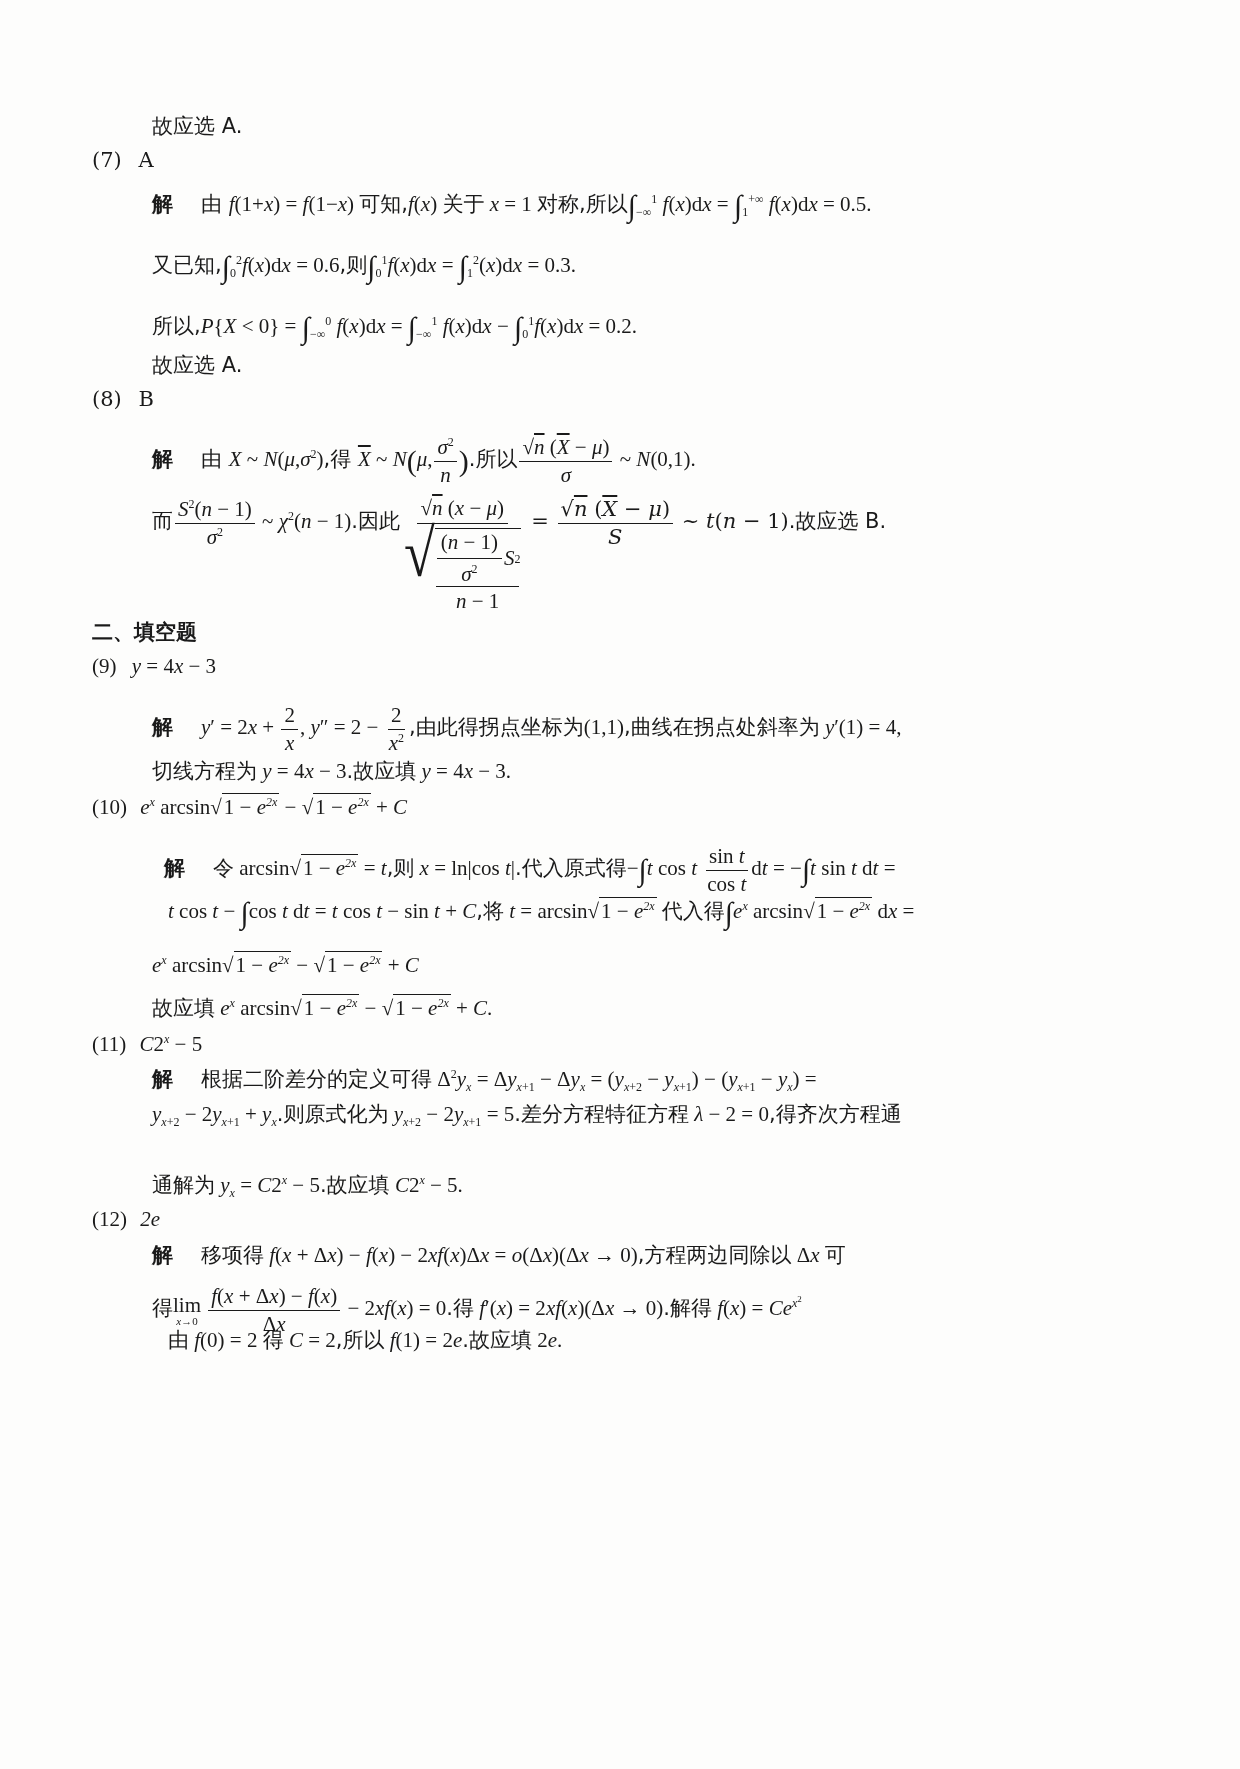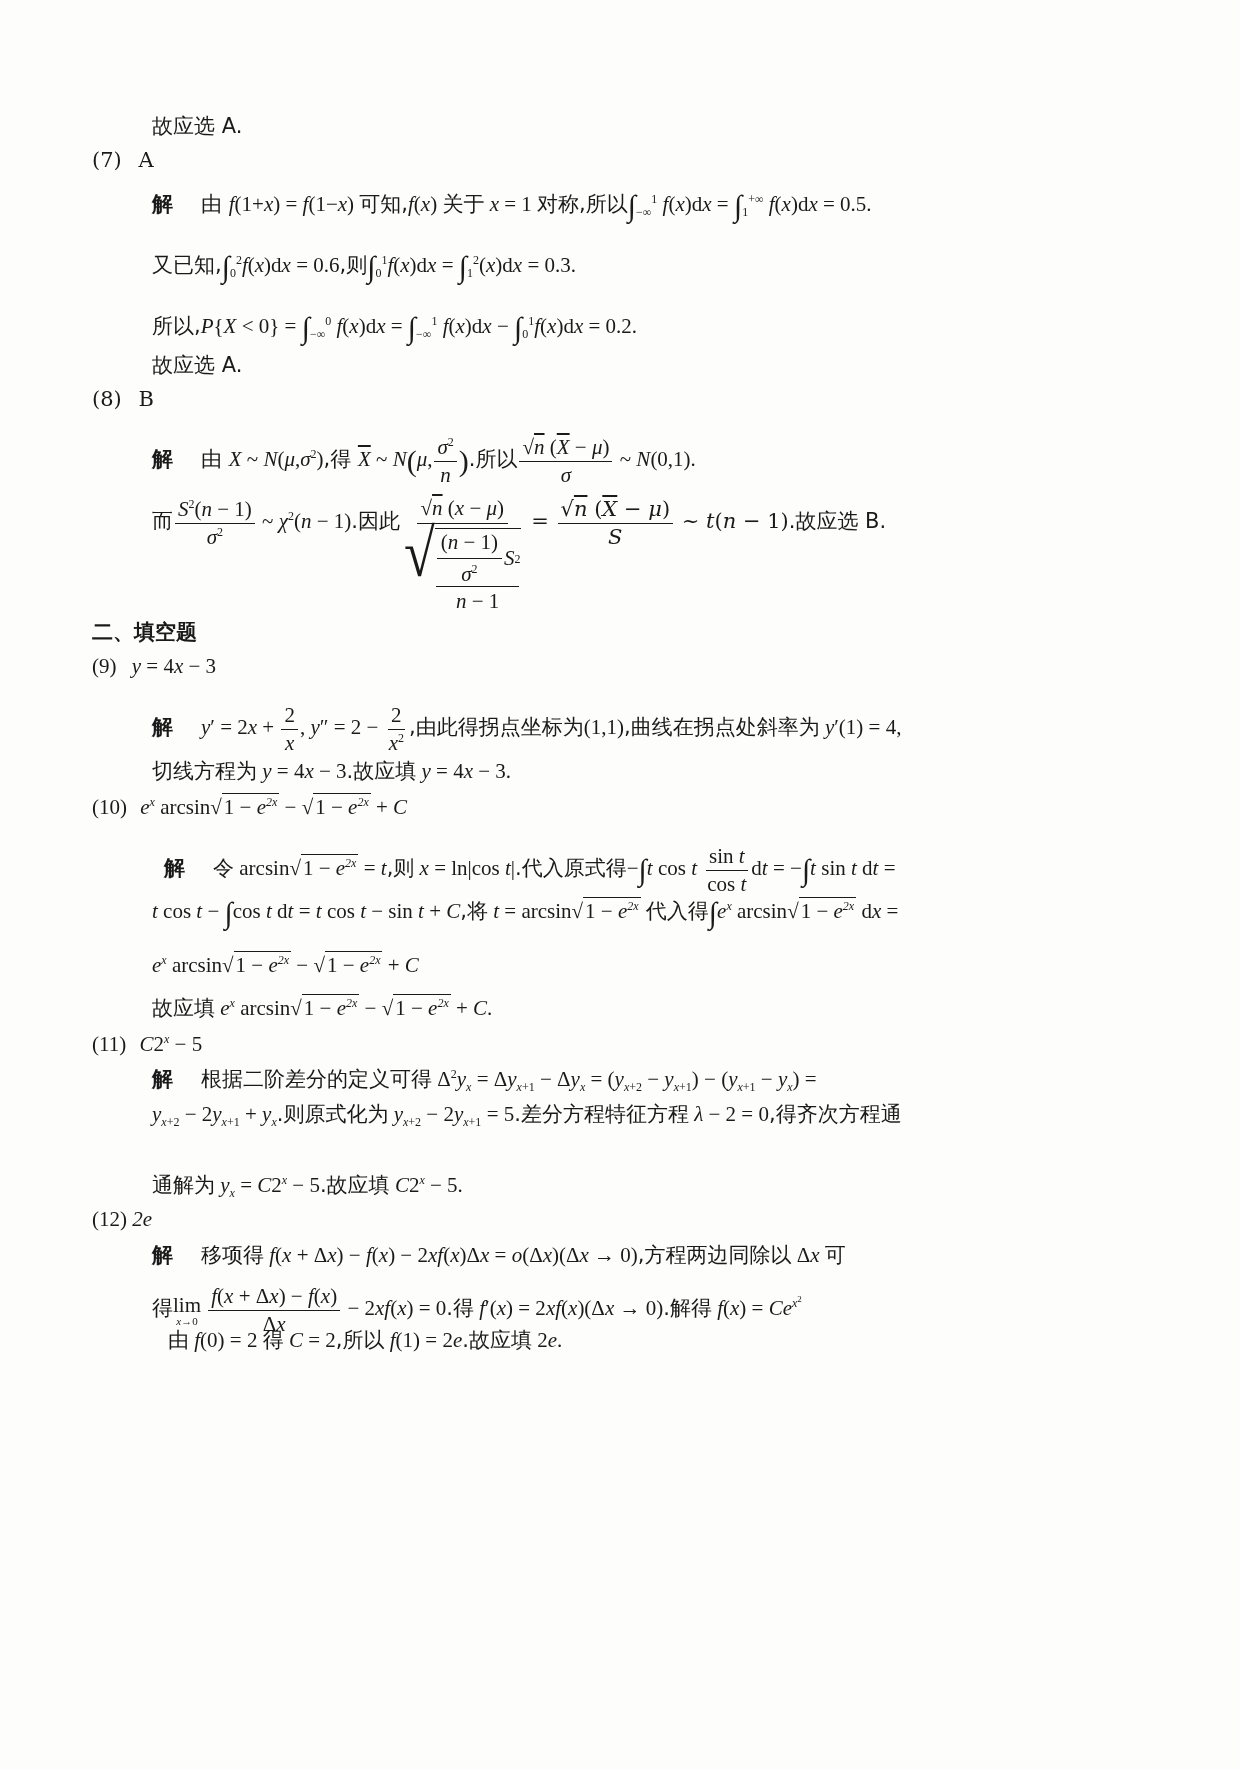--- a/index.html
+++ b/index.html
@@ -121,21 +121,21 @@
     <span style="margin-left:8px;"><span class="i">e</span><span class="sup i">x</span> arcsin<span class="sqrt">√<span class="rad">1 − <span class="i">e</span><span class="sup i">2x</span></span></span> − <span class="sqrt">√<span class="rad">1 − <span class="i">e</span><span class="sup i">2x</span></span></span> + <span class="i">C</span></span>
   </div>
 
   <div class="line" style="left:164px; top:845px;">
     <span class="jie">解</span><span class="cn">令</span><span class="m"> arcsin<span class="sqrt">√<span class="rad">1 − <span class="i">e</span><span class="sup i">2x</span></span></span> = <span class="i">t</span></span><span class="cn">,则</span><span class="m"> <span class="i">x</span> = ln|cos <span class="i">t</span>|</span><span class="cn">.代入原式得</span><span class="m">−<span class="int">∫</span><span class="i">t</span> cos <span class="i">t</span> <span class="frac">
           <span class="num">sin <span class="i">t</span></span>
           <span class="den">cos <span class="i">t</span></span>
         </span>d<span class="i">t</span> = −<span class="int">∫</span><span class="i">t</span> sin <span class="i">t</span> d<span class="i">t</span> =</span>
   </div>
 
-  <div class="line m" style="left:152px; top:901px;">
+  <div class="line m" style="left:168px; top:901px;">
     <span class="i">t</span> cos <span class="i">t</span> − <span class="int">∫</span>cos <span class="i">t</span> d<span class="i">t</span> = <span class="i">t</span> cos <span class="i">t</span> − sin <span class="i">t</span> + <span class="i">C</span><span class="cn">,将</span> <span class="i">t</span> = arcsin<span class="sqrt">√<span class="rad">1 − <span class="i">e</span><span class="sup i">2x</span></span></span> <span class="cn">代入得</span><span class="int">∫</span><span class="i">e</span><span class="sup i">x</span> arcsin<span class="sqrt">√<span class="rad">1 − <span class="i">e</span><span class="sup i">2x</span></span></span> d<span class="i">x</span> =
   </div>
 
   <div class="line m" style="left:152px; top:955px;">
     <span class="i">e</span><span class="sup i">x</span> arcsin<span class="sqrt">√<span class="rad">1 − <span class="i">e</span><span class="sup i">2x</span></span></span> − <span class="sqrt">√<span class="rad">1 − <span class="i">e</span><span class="sup i">2x</span></span></span> + <span class="i">C</span>
   </div>
 
   <div class="line" style="left:152px; top:998px;">
     <span class="cn">故应填</span><span class="m"> <span class="i">e</span><span class="sup i">x</span> arcsin<span class="sqrt">√<span class="rad">1 − <span class="i">e</span><span class="sup i">2x</span></span></span> − <span class="sqrt">√<span class="rad">1 − <span class="i">e</span><span class="sup i">2x</span></span></span> + <span class="i">C</span>.</span>
   </div>
@@ -153,21 +153,21 @@
     <span class="m"><span class="i">y</span><span class="sub"><span class="i">x</span>+2</span> − 2<span class="i">y</span><span class="sub"><span class="i">x</span>+1</span> + <span class="i">y</span><span class="sub i">x</span></span><span class="cn">.则原式化为</span><span class="m"> <span class="i">y</span><span class="sub"><span class="i">x</span>+2</span> − 2<span class="i">y</span><span class="sub"><span class="i">x</span>+1</span> = 5</span><span class="cn">.差分方程特征方程</span><span class="m"> <span class="i">λ</span> − 2 = 0</span><span class="cn">,得齐次方程通</span>
   </div>
 
 
   <div class="line" style="left:152px; top:1175px;">
     <span class="cn">通解为</span><span class="m"> <span class="i">y</span><span class="sub i">x</span> = <span class="i">C</span>2<span class="sup i">x</span> − 5</span><span class="cn">.故应填</span><span class="m"> <span class="i">C</span>2<span class="sup i">x</span> − 5.</span>
   </div>
 
   <div class="line m" style="left:92px; top:1209px;">
     <span>(12)</span>
-    <span class="i" style="">2e</span>
+    <span class="i" style="margin-left:8px;">2e</span>
   </div>
 
   <div class="line" style="left:152px; top:1245px;">
     <span class="jie">解</span><span class="cn">移项得</span><span class="m"> <span class="i">f</span>(<span class="i">x</span> + Δ<span class="i">x</span>) − <span class="i">f</span>(<span class="i">x</span>) − 2<span class="i">x</span><span class="i">f</span>(<span class="i">x</span>)Δ<span class="i">x</span> = <span class="i">o</span>(Δ<span class="i">x</span>)(Δ<span class="i">x</span> → 0)</span><span class="cn">,方程两边同除以</span><span class="m"> Δ<span class="i">x</span> </span><span class="cn">可</span>
   </div>
 
   <div class="line" style="left:152px; top:1285px;">
     <span class="cn">得</span><span class="m"><span style="display:inline-flex;flex-direction:column;align-items:center;vertical-align:middle;text-align:center;">
           <span>lim</span>
           <span class="lim-sub"><span class="i">x</span>→0</span>

